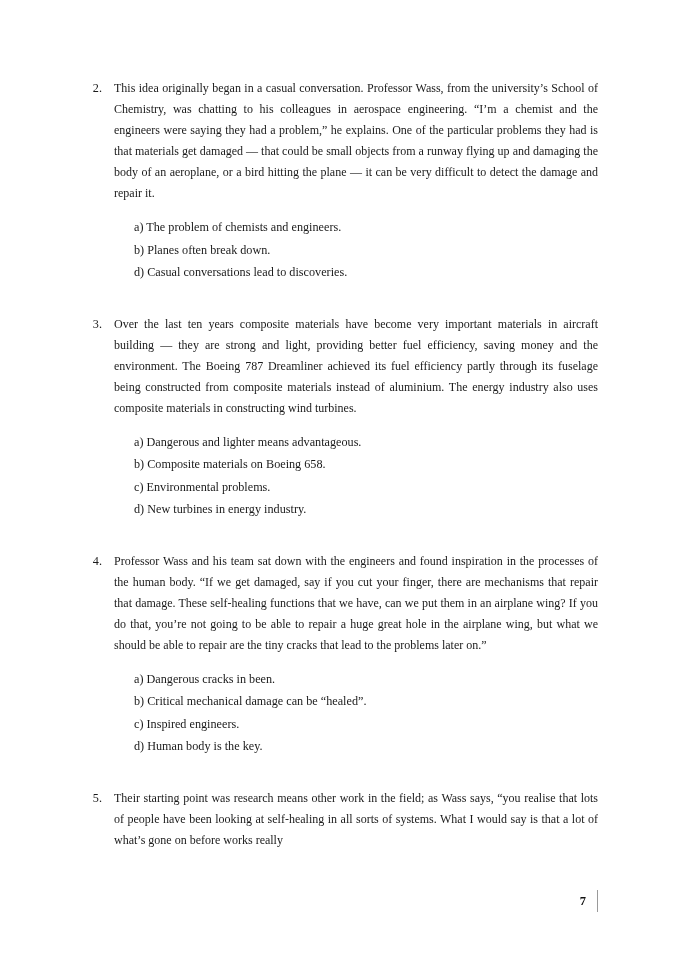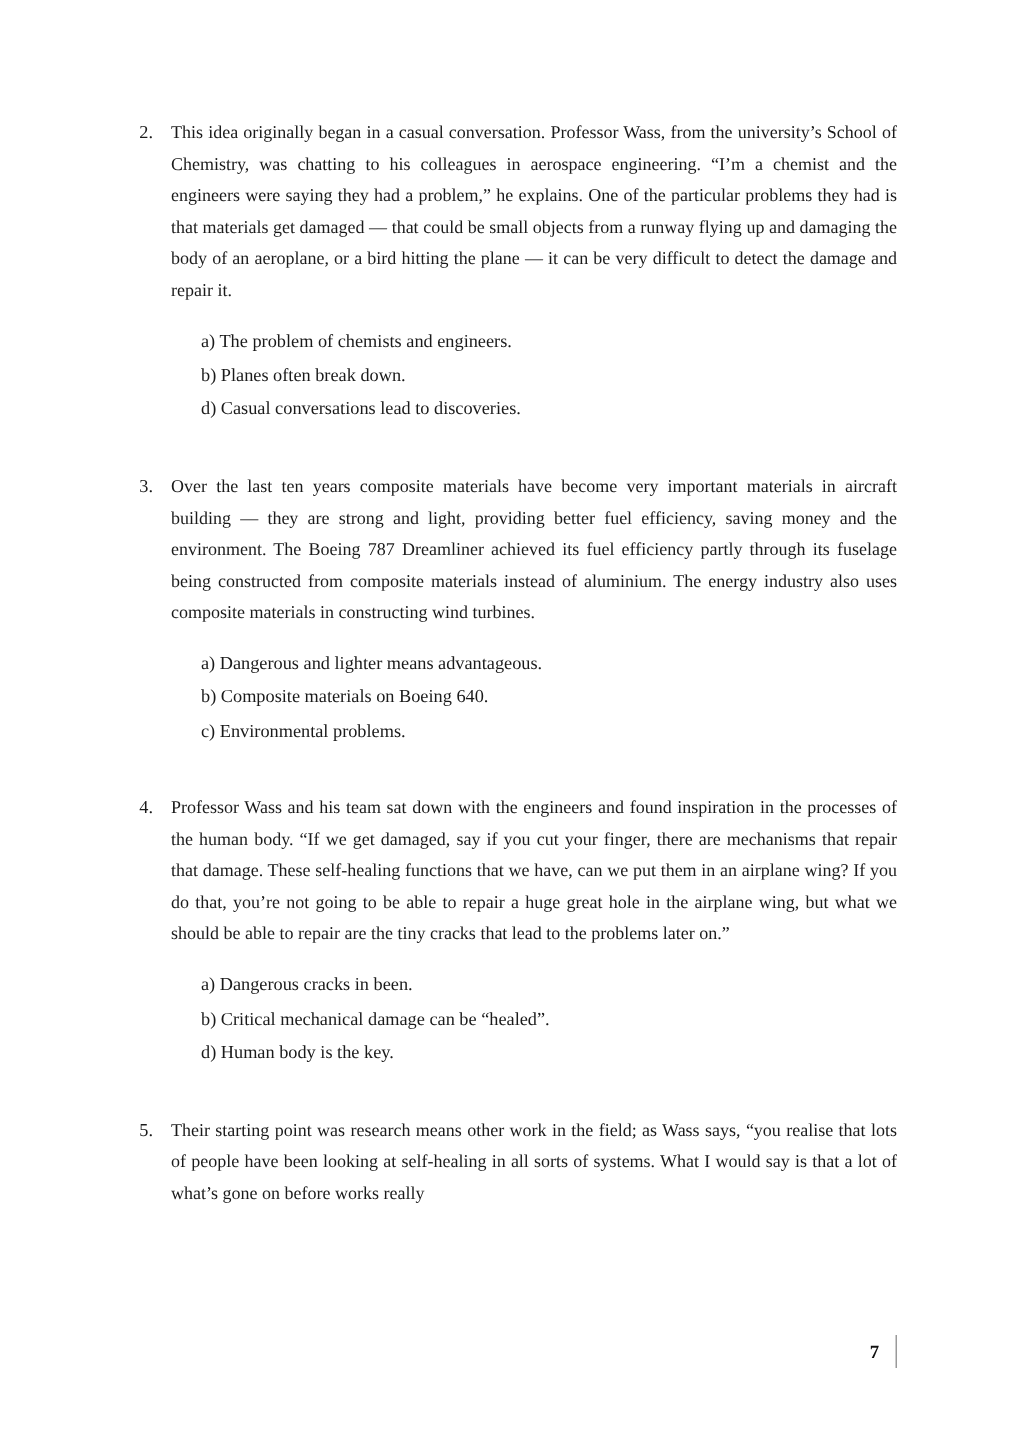--- a/index.html
+++ b/index.html
@@ -106,33 +106,35 @@
       </div>
     </div>
 
     <div class="qblock">
       <div class="qrow">
         <div class="qnum">3.</div>
         <div class="qtext">Over the last ten years composite materials have become very important materials in aircraft building — they are strong and light, providing better fuel efficiency, saving money and the environment. The Boeing 787 Dreamliner achieved its fuel efficiency partly through its fuselage being constructed from composite materials instead of aluminium. The energy industry also uses composite materials in constructing wind turbines.</div>
       </div>
       <div class="options">
         <div class="option">a) Dangerous and lighter means advantageous.</div>
-        <div class="option">b) Composite materials on Boeing 640.</div>
+        <div class="option">b) Composite materials on Boeing 658.</div>
         <div class="option">c) Environmental problems.</div>
+        <div class="option">d) New turbines in energy industry.</div>
       </div>
     </div>
 
     <div class="qblock">
       <div class="qrow">
         <div class="qnum">4.</div>
         <div class="qtext">Professor Wass and his team sat down with the engineers and found inspiration in the processes of the human body. “If we get damaged, say if you cut your finger, there are mechanisms that repair that damage. These self-healing functions that we have, can we put them in an airplane wing? If you do that, you’re not going to be able to repair a huge great hole in the airplane wing, but what we should be able to repair are the tiny cracks that lead to the problems later on.”</div>
       </div>
       <div class="options">
         <div class="option">a) Dangerous cracks in been.</div>
         <div class="option">b) Critical mechanical damage can be “healed”.</div>
+        <div class="option">c) Inspired engineers.</div>
         <div class="option">d) Human body is the key.</div>
       </div>
     </div>
 
     <div class="qblock spacer-last">
       <div class="qrow">
         <div class="qnum">5.</div>
         <div class="qtext">Their starting point was research means other work in the field; as Wass says, “you realise that lots of people have been looking at self-healing in all sorts of systems. What I would say is that a lot of what’s gone on before works really</div>
       </div>
     </div>

